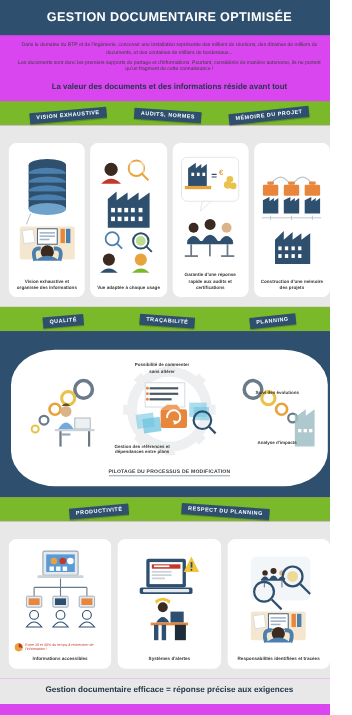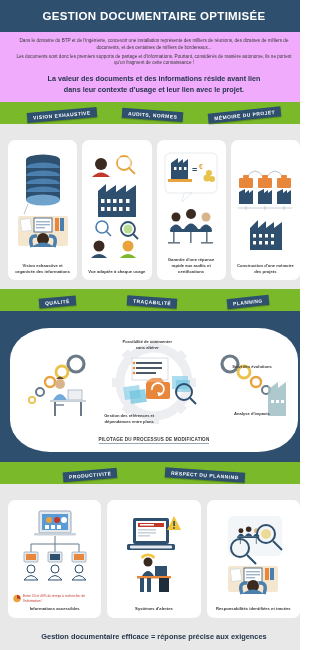--- a/index.html
+++ b/index.html
@@ -4,21 +4,21 @@
 <style>
   *{box-sizing:border-box;margin:0;padding:0;}
   html,body{width:300px;height:650px;}
   body{
     font-family:"Liberation Sans", sans-serif;
     background:#ffffff;
     width:300px;height:650px;
     overflow:hidden;
     position:relative;
   }
-  .page{width:308px;height:650px;position:relative;background:#f0abfc;}
+  .page{width:308px;height:650px;position:relative;background:#d946ef;}
 
   
   .hero{
     background:#2e4f6e;
     padding:9px 10px 8px;
     text-align:center;
   }
   .hero h1{
     color:#fff;
     font-size:11.5px;
@@ -140,22 +140,21 @@
     <h1>
       <span>GESTION DOCUMENTAIRE OPTIMISÉE</span><br>
     </h1>
   </div>
 
   <div class="intro">
     <p>Dans le domaine du BTP et de l'ingénierie, concevoir une installation représente des milliers de réunions, des dizaines de milliers de documents, et des centaines de milliers de bordereaux...</p>
     <p>Les documents sont donc les premiers supports de partage et d'informations. Pourtant, considérés de manière autonome, ils ne portent qu'un fragment de cette connaissance !</p>
   </div>
   <div class="lede">
-    <span>La valeur des documents et des informations réside avant lien</span><br>
-    <span>dans leur contexte d'usage et leur lien avec le projet.</span>
+    <span>La valeur des documents et des informations réside avant tout</span><br>
   </div>
 
   <div class="band band-green"></div>
   <div style="position:relative">
     <div class="ribbons" style="top:-14px">
       <div class="ribbon r-tilt-a">VISION EXHAUSTIVE</div>
       <div class="ribbon r-tilt-b">AUDITS, NORMES</div>
       <div class="ribbon r-tilt-c">MÉMOIRE DU PROJET</div>
     </div>
 

